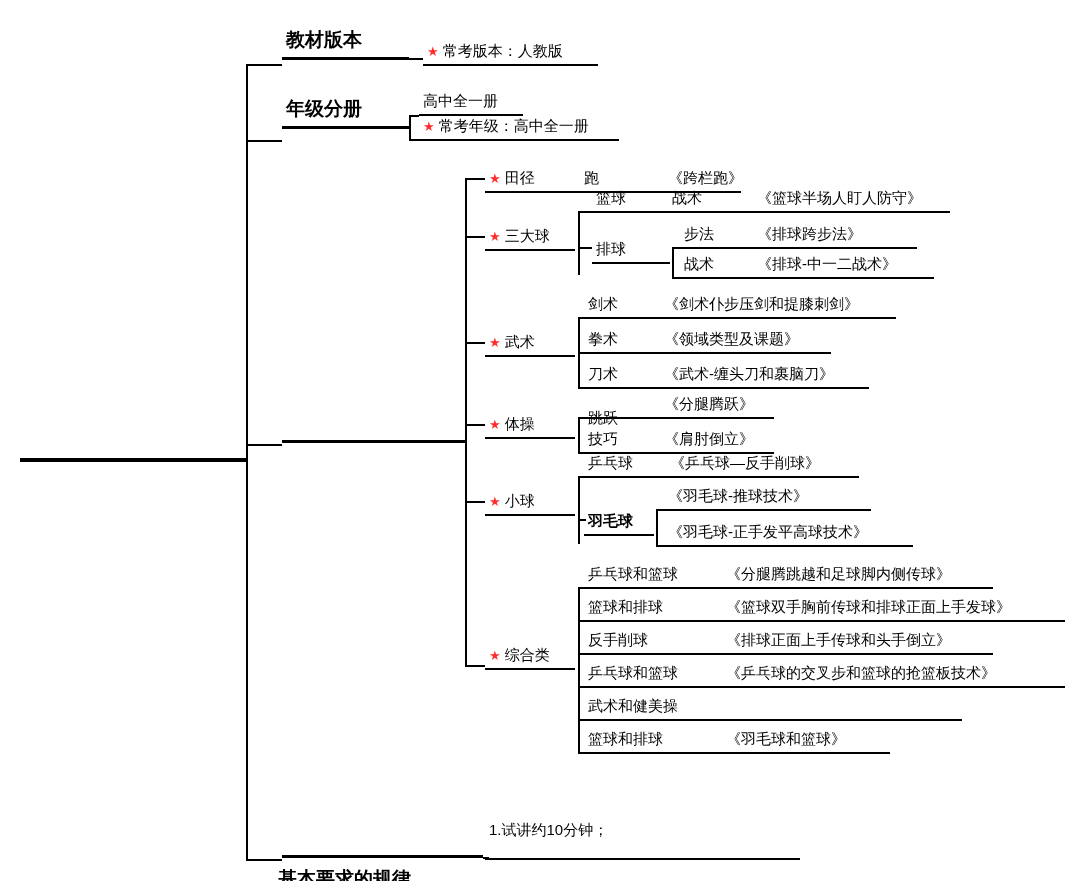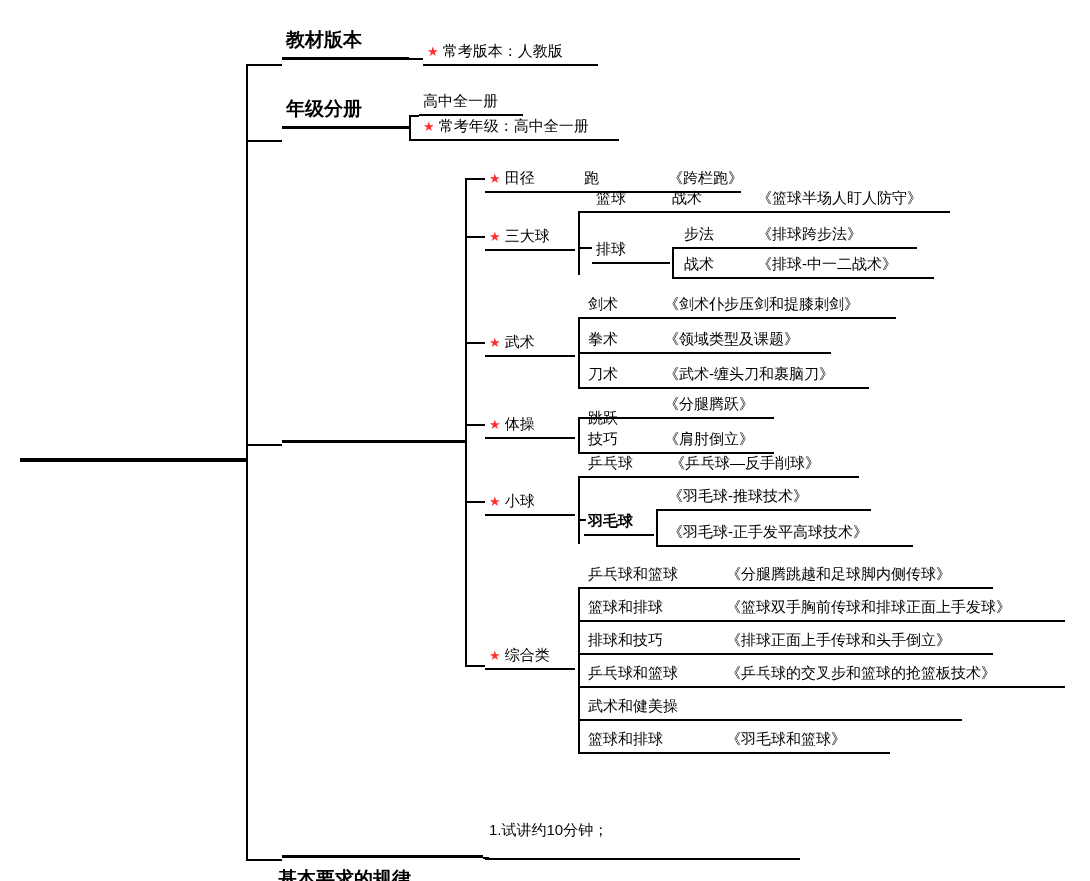--- a/index.html
+++ b/index.html
@@ -293,21 +293,21 @@
   <div class="node lvl3" style="left:588px; top:594px; height:26px;">
     <span class="label">篮球和排球</span>
   </div>
   <div class="node lvl3" style="left:726px; top:594px; height:26px;">
     <span class="label">《篮球双手胸前传球和排球正面上手发球》</span>
   </div>
   <div class="hline" style="left:584px; top:620px; width:481px;"></div>
 
   <div class="hline" style="left:578px; top:653px; width:8px;"></div>
   <div class="node lvl3" style="left:588px; top:627px; height:26px;">
-    <span class="label">排球和技巧</span>
+    <span class="label">反手削球</span>
   </div>
   <div class="node lvl3" style="left:726px; top:627px; height:26px;">
     <span class="label">《排球正面上手传球和头手倒立》</span>
   </div>
   <div class="hline" style="left:584px; top:653px; width:409px;"></div>
 
   <div class="hline" style="left:578px; top:686px; width:8px;"></div>
   <div class="node lvl3" style="left:588px; top:660px; height:26px;">
     <span class="label">乒乓球和篮球</span>
   </div>

